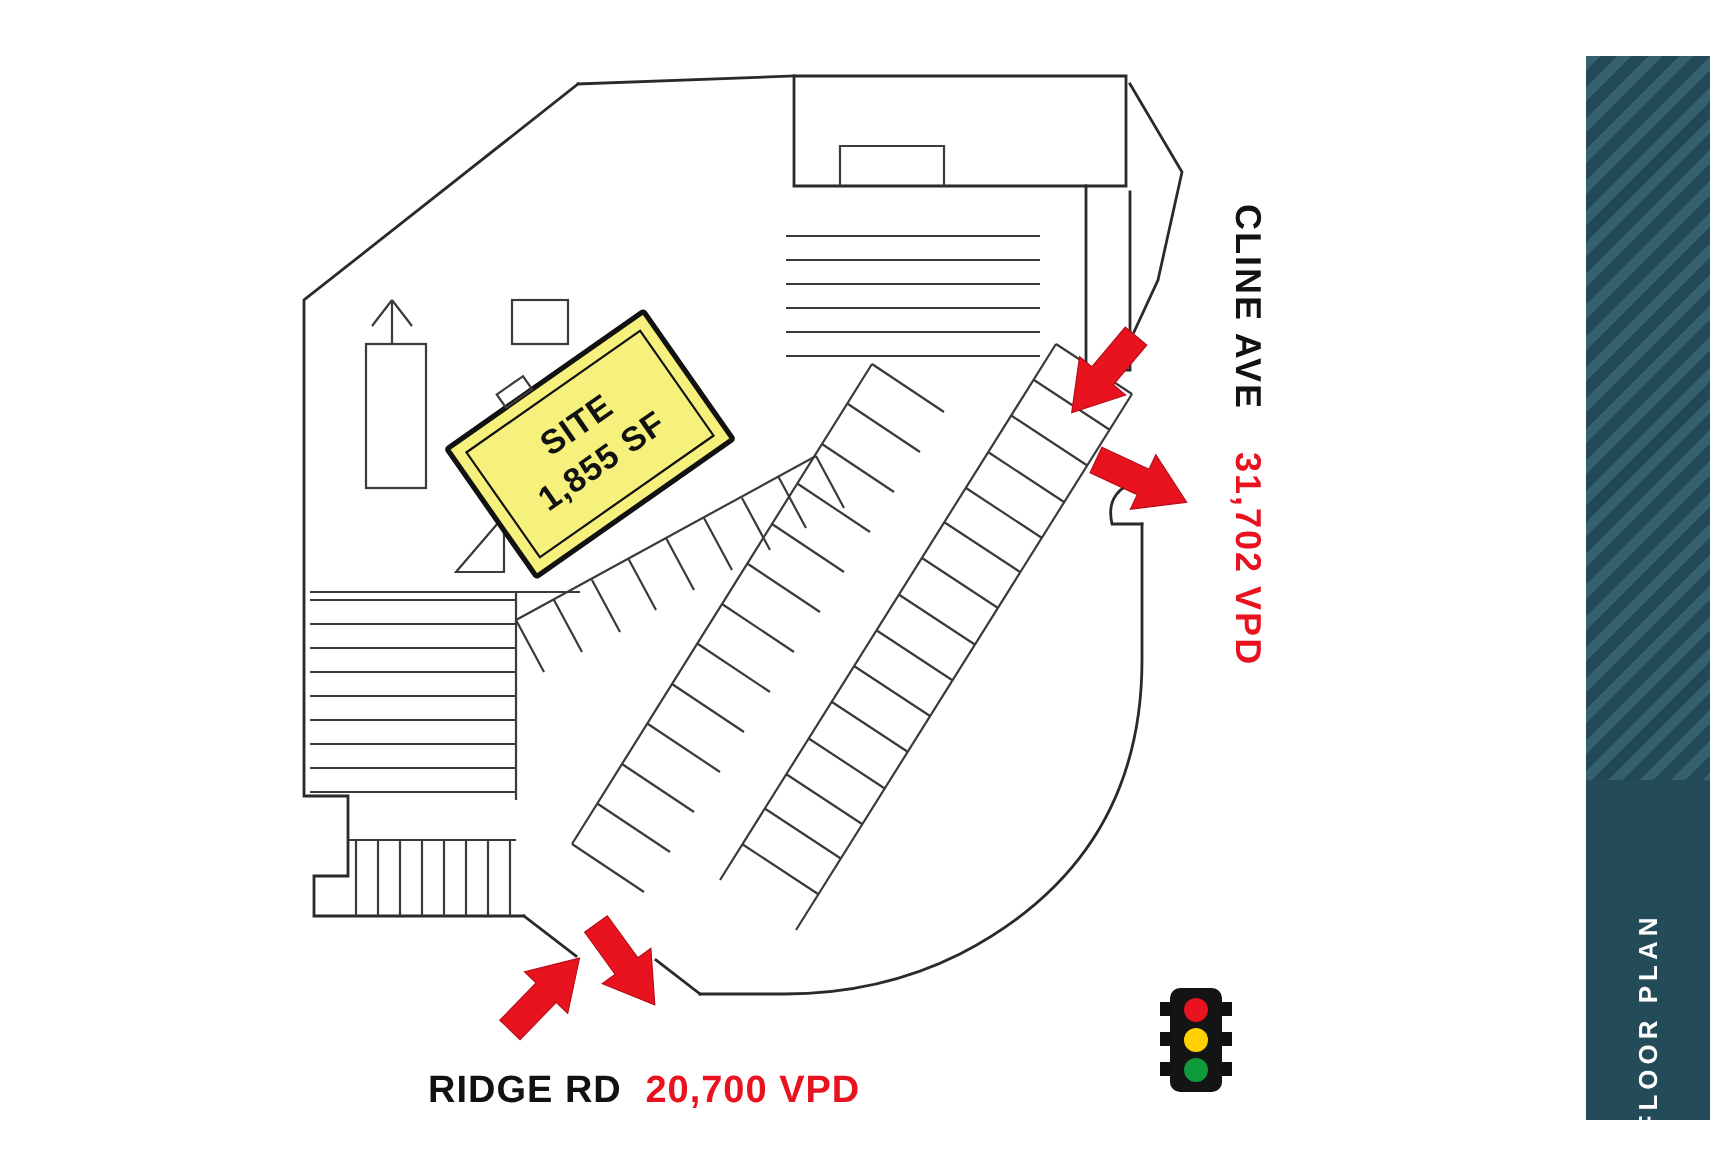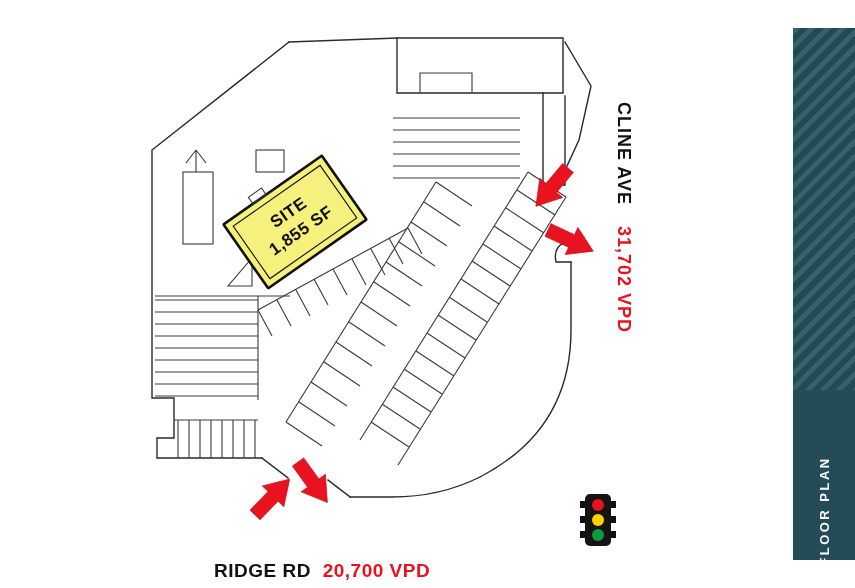--- a/index.html
+++ b/index.html
@@ -12,21 +12,21 @@
   .site-rect{fill:#f6f07c;stroke:#111;stroke-width:2.6;}
   .site-inner{fill:none;stroke:#111;stroke-width:1.1;}
   .site-text{font-family:"Liberation Sans",sans-serif;font-weight:bold;font-size:17px;
              fill:#111;text-anchor:middle;letter-spacing:0.5px;}
   .road-label{font-family:"Liberation Sans",sans-serif;font-weight:bold;font-size:18px;
               letter-spacing:1px;}
   .road-label.black{fill:#121212;}
   .road-label.red{fill:#e8131f;}
   .arrow{fill:#e8131f;stroke:#b50e18;stroke-width:0.6;}
   
-  #ridge-caption{position:absolute;left:214px;top:560px;font-size:19px;font-weight:bold;
+  #ridge-caption{position:absolute;left:214px;top:535px;font-size:19px;font-weight:bold;
                  letter-spacing:0.5px;white-space:nowrap;}
   #ridge-caption .rd{color:#121212;}
   #ridge-caption .vpd{color:#e8131f;margin-left:6px;}
   
   #sidebar{position:absolute;right:0;top:28px;width:62px;height:532px;background:#234b58;}
   #sidebar .stripes{position:absolute;left:0;top:0;width:100%;height:362px;
       background:repeating-linear-gradient(135deg,#36606c 0px,#36606c 5px,#224a56 5px,#224a56 11px);}
   #sidebar .floorplan-label{position:absolute;top:483px;left:31px;
       transform:translate(-50%,-50%) rotate(-90deg);white-space:nowrap;
       color:#ffffff;font-size:13px;font-weight:bold;letter-spacing:2.5px;}

